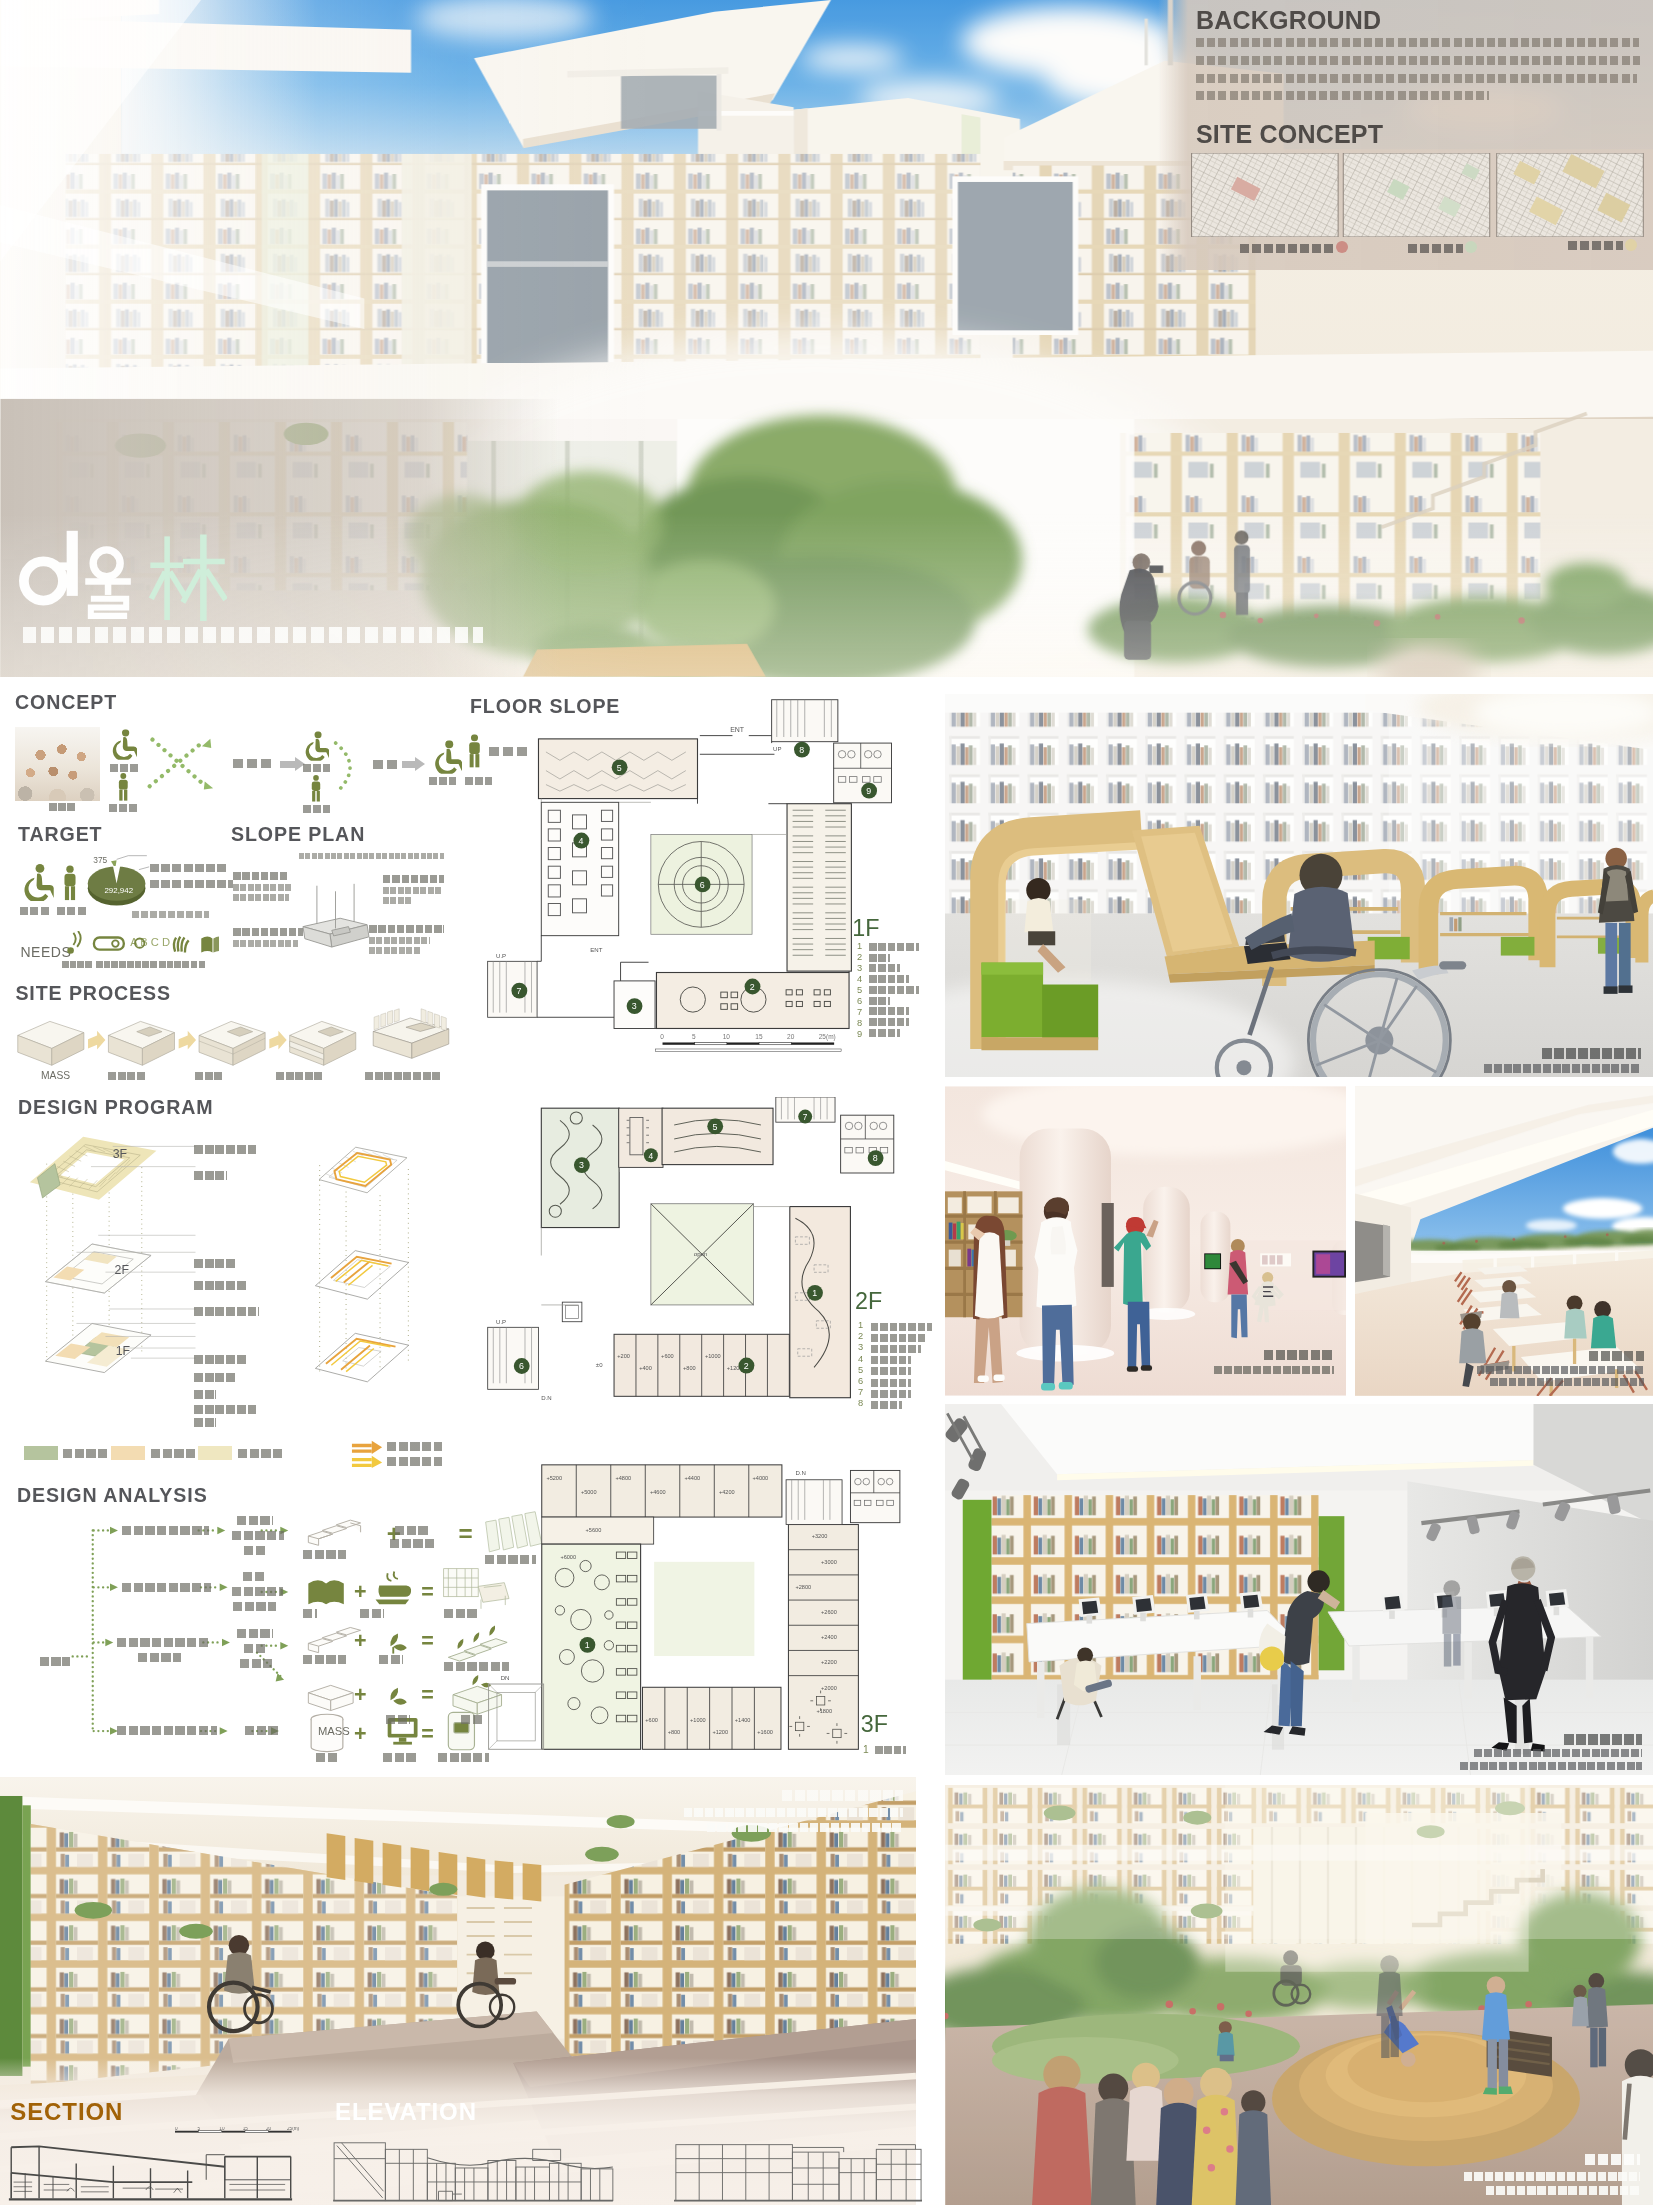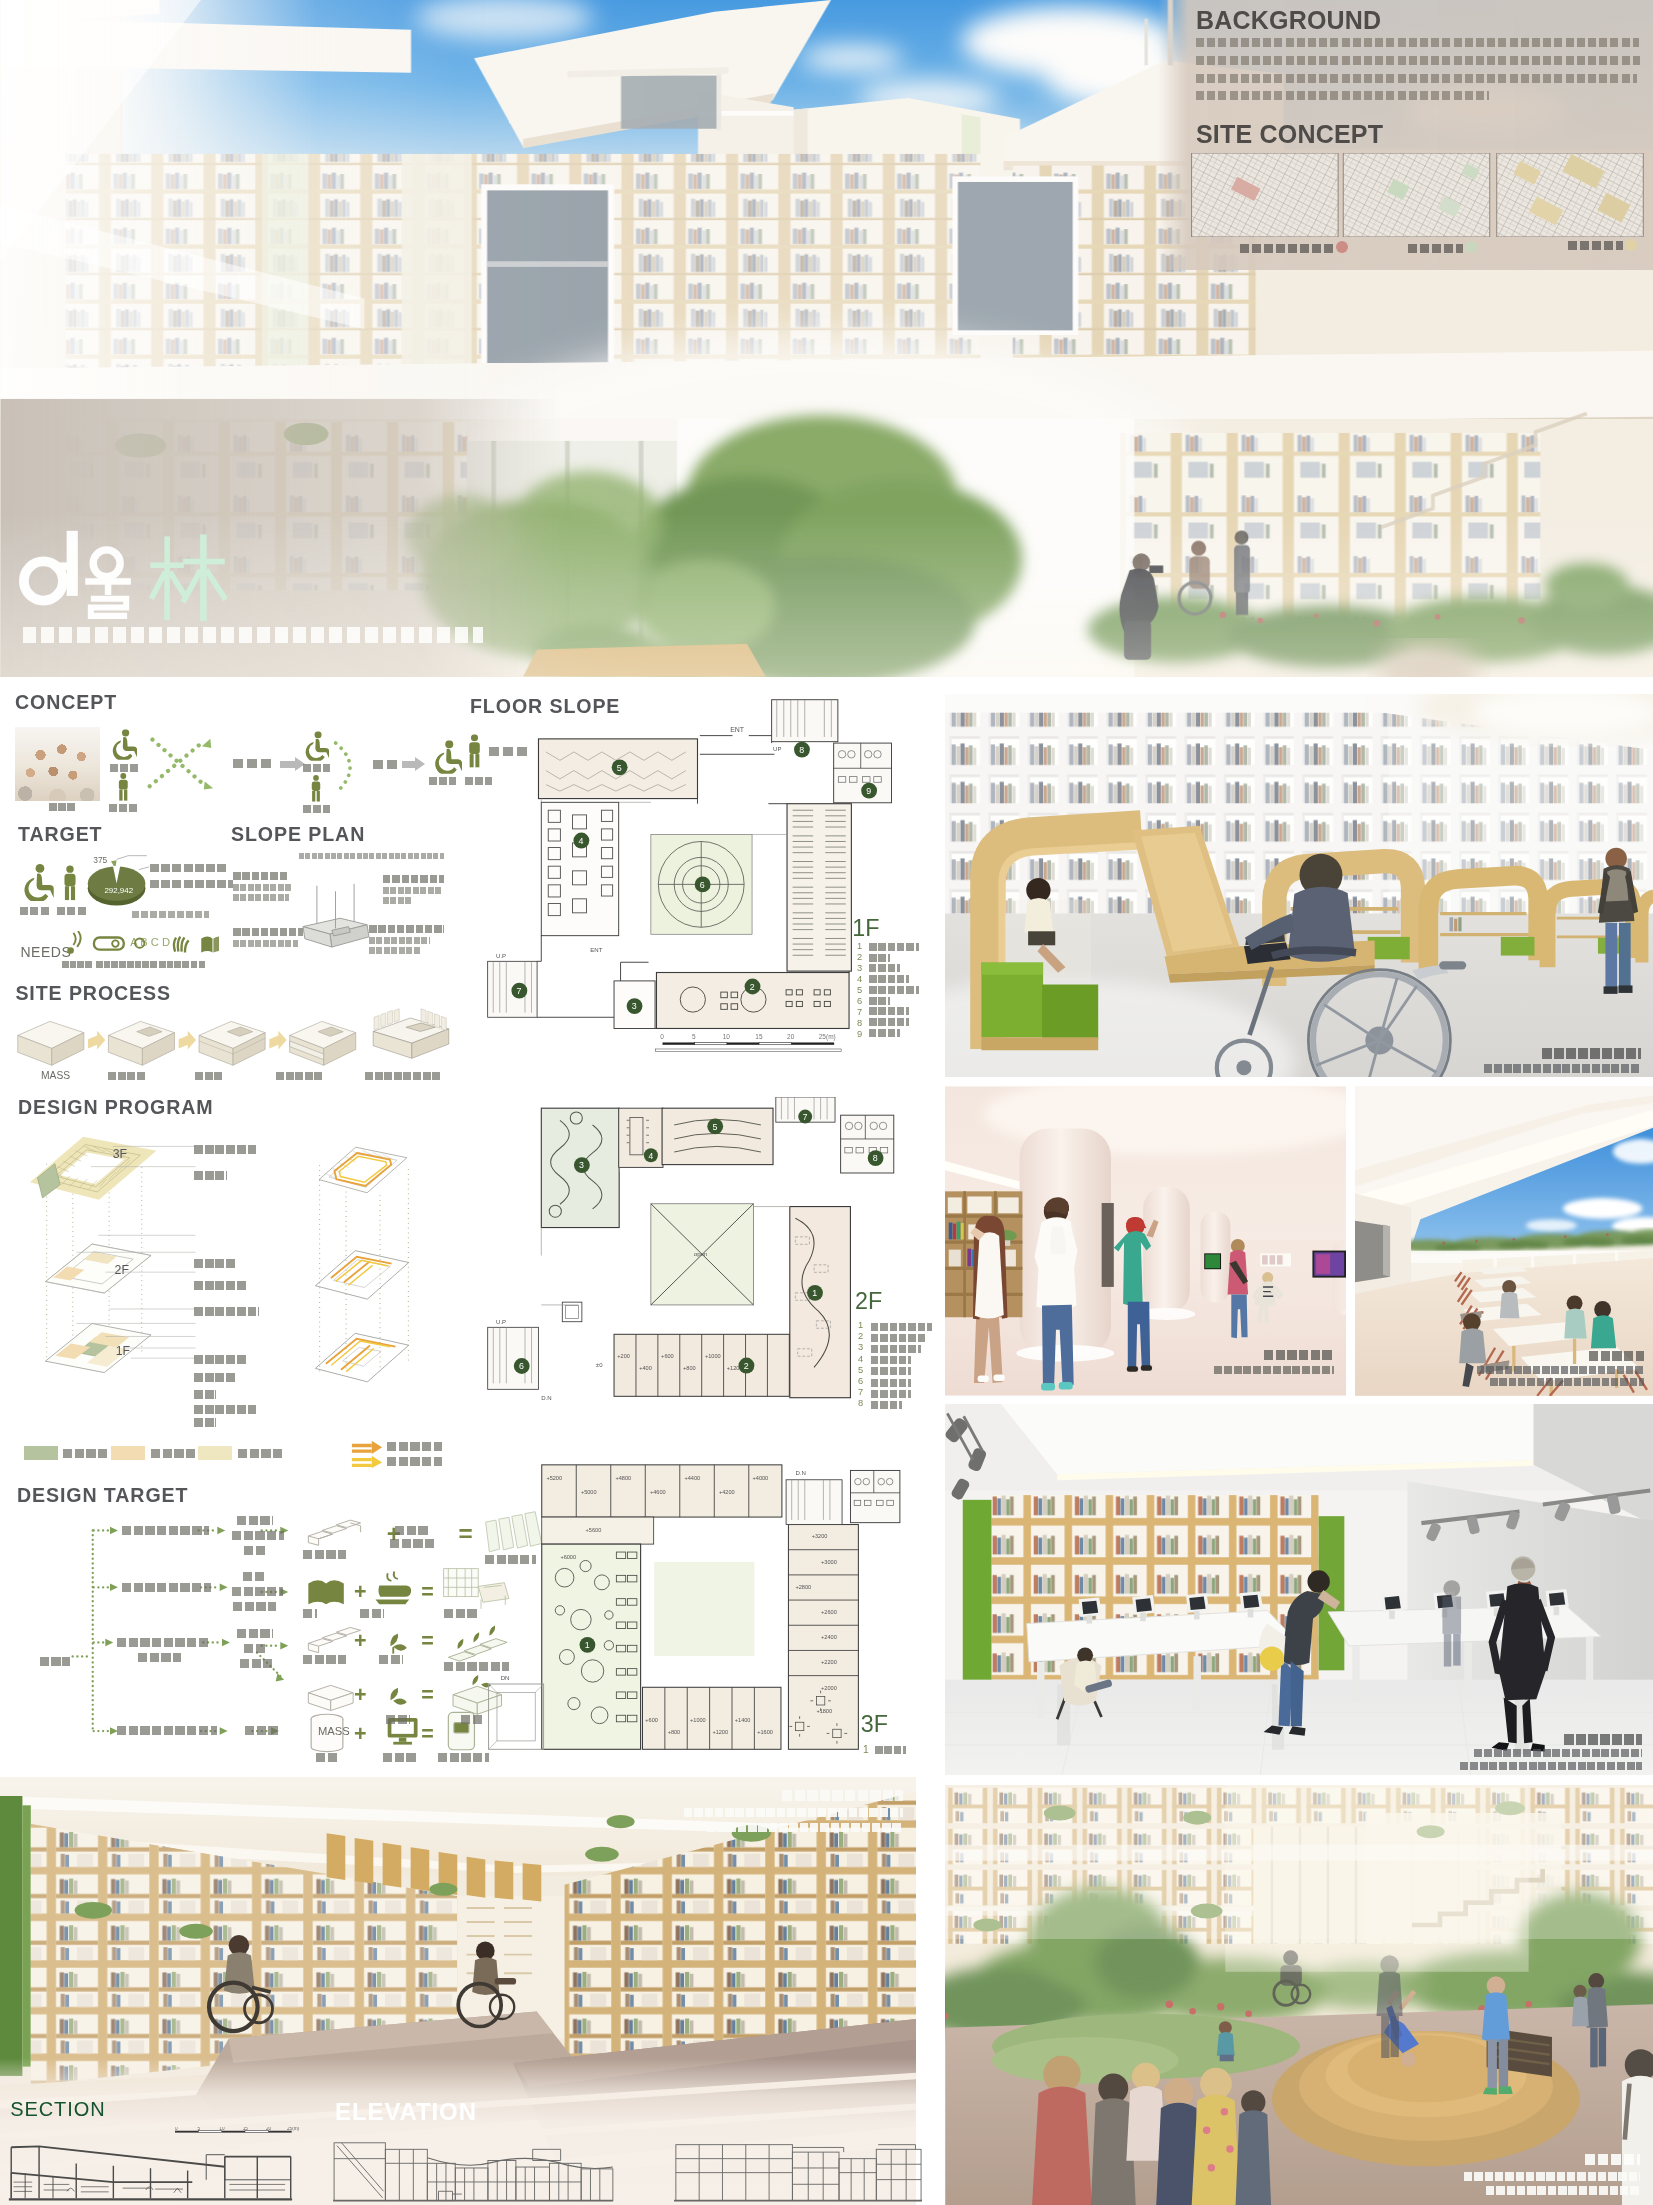--- a/index.html
+++ b/index.html
@@ -613,21 +613,21 @@
 
 <svg class="abs" style="left:351px;top:1437px" width="33" height="33" viewBox="0 0 70 70">
 <path d="M2,18 H44 M2,30 H44" stroke="#e8a33d" stroke-width="7"></path>
 <polygon points="44,8 66,22 44,36" fill="#e8a33d"></polygon>
 <path d="M2,48 H44 M2,60 H44" stroke="#f2c93f" stroke-width="7"></path>
 <polygon points="44,40 66,54 44,66" fill="#f2c93f"></polygon>
 </svg>
 <div class="kt" style="left:387px;top:1442px;width:55px;height:9px;color:#6b6b62;--b:9.3px;--p:11.7px"></div>
 <div class="kt" style="left:387px;top:1457px;width:55px;height:9px;color:#6b6b62;--b:9.3px;--p:11.7px"></div>
 
-<div class="hd" style="left:17px;top:1484px;font-size:19.6px">DESIGN TARGET</div>
+<div class="hd" style="left:17px;top:1484px;font-size:19.6px">DESIGN ANALYSIS</div>
 
 <svg class="abs" style="left:18.7px;top:1508px" width="532" height="266" viewBox="0 0 1140 570">
 <g stroke="#7fa057" stroke-width="5" stroke-dasharray="0.1 10" stroke-linecap="round" fill="none">
 <path d="M115,318 H155"></path>
 <path d="M158,48 V478"></path>
 <path d="M160,48 H195"></path>
         <path d="M160,170 H195"></path>
         <path d="M160,288 H185"></path>
         <path d="M160,478 H195"></path>
 <path d="M385,48 H425"></path>
@@ -1845,21 +1845,21 @@
 </g>
 
 </svg>
 <div class="kt" style="right:13px;left:auto;top:13px;width:121px;height:11.2px;color:#fdfdfb;--b:10.3px;--p:12.6px"></div>
 <div class="kt" style="right:13px;left:auto;top:31px;width:219px;height:9px;color:#fbfbf8;--b:8.4px;--p:10.3px;opacity:.92"></div>
 <div class="kt" style="right:13px;left:auto;top:46px;width:196px;height:9px;color:#fbfbf8;--b:8.4px;--p:10.3px;opacity:.92"></div>
 </div>
 
 <div class="abs" style="left:0;top:2058px;width:916px;height:148px;background:linear-gradient(180deg,rgba(246,238,230,0) 0,rgba(246,238,230,.8) 37px,rgba(247,240,233,.96) 65px,#f7f0e9 100%)"></div>
 
-<div class="abs" style="left:10.3px;top:2098px;font-size:20px;font-weight:normal;color:#14532d;letter-spacing:0.9px">SECTION</div>
+<div class="abs" style="left:10.3px;top:2098px;font-size:24px;font-weight:bold;color:#a16207;letter-spacing:0.9px">SECTION</div>
 
 <div class="abs" style="left:335px;top:2098px;font-size:24px;font-weight:bold;color:#ffffff;letter-spacing:0.9px">ELEVATION</div>
 
 <svg class="abs" style="left:175px;top:2127px" width="126" height="10.3" viewBox="0 0 270 22">
 <rect x="0" y="8" width="250" height="4" fill="#333"></rect>
 <rect x="50" y="8" width="50" height="4" fill="#fff" stroke="#333" stroke-width="1"></rect>
 <rect x="150" y="8" width="50" height="4" fill="#fff" stroke="#333" stroke-width="1"></rect>
 <g font-size="10" fill="#666" font-family="Liberation Sans">
         <text x="0" y="6">0</text>
         <text x="48" y="6">5</text>

